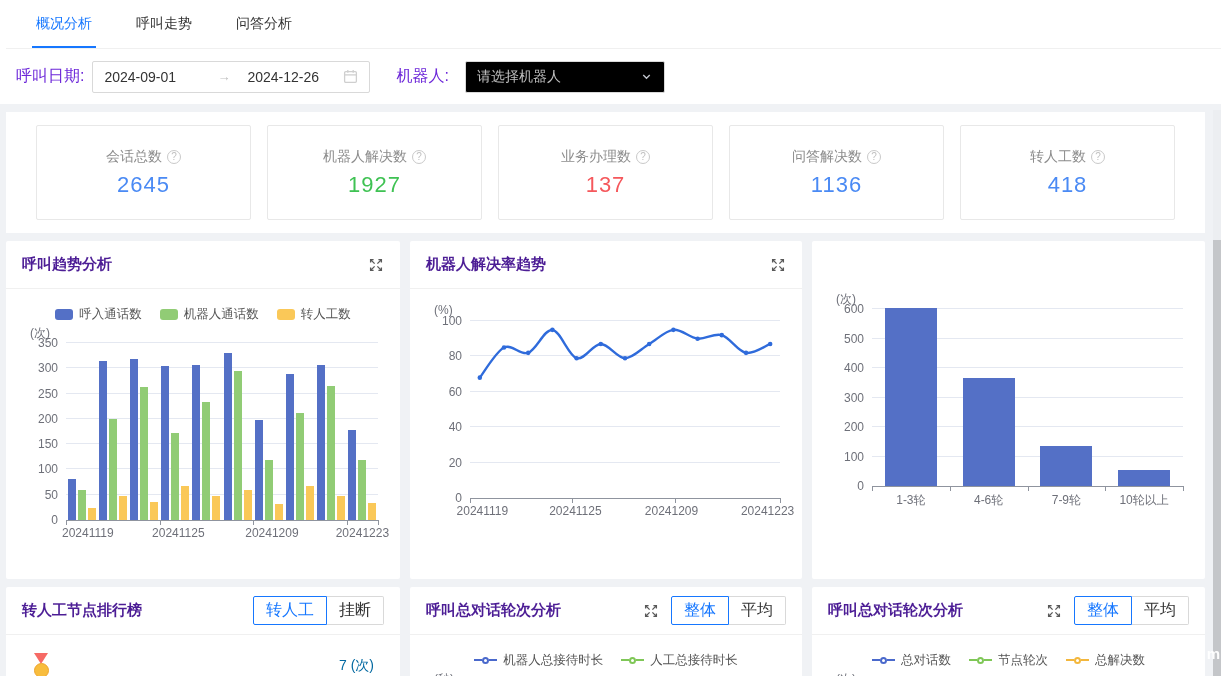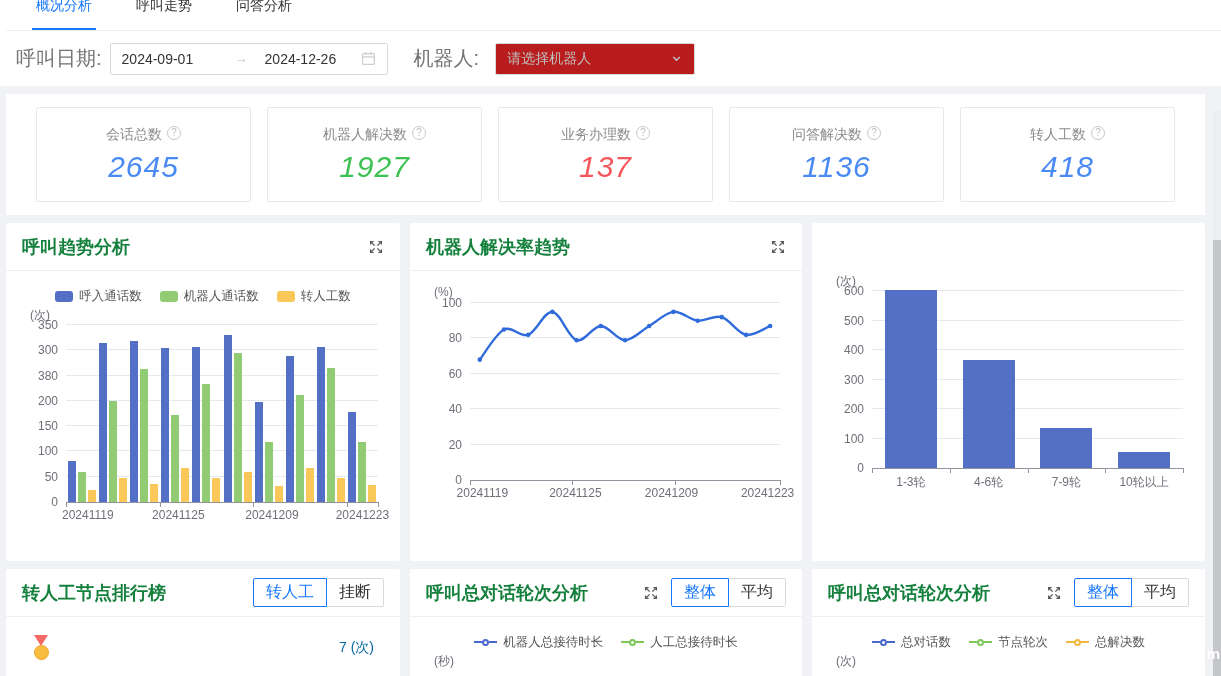--- a/index.html
+++ b/index.html
@@ -1,48 +1,48 @@
 <!DOCTYPE html>
 <html><head>
 <meta charset="utf-8">
 <style>
   * { margin:0; padding:0; box-sizing:border-box; }
   html,body { width:1221px; height:676px; overflow:hidden;
     font-family:"Liberation Sans","DejaVu Sans",sans-serif; background:#f0f2f5; color:#333; }
   
   .header { background:#fff; padding-left:6px; }
-  .tabbar { display:flex; align-items:flex-end; height:31px; border-bottom:1px solid #f0f0f0; padding-left:8px; }
+  .tabbar { display:flex; align-items:center; height:49px; border-bottom:1px solid #f0f0f0; padding-left:8px; }
   .tab { font-size:14px; padding:0 4px; margin:0 18px; height:48px; line-height:46px; cursor:pointer; color:#333; position:relative; }
   .tab.active { color:#1677ff; }
   .tab.active:after { content:""; position:absolute; left:0; right:0; bottom:0; height:2px; background:#1677ff; }
   .filterbar { display:flex; align-items:center; height:55px; padding-left:10px; background:#fff; }
-  .flabel { font-size:20px; color:#737373; margin-right:8px; }
+  .flabel { font-size:16px; color:#6d28d9; margin-right:8px; }
   .datebox { width:278px; height:32px; border:1px solid #d9d9d9; border-radius:2px; background:#fff;
     display:flex; align-items:center; padding:0 11px; }
   .datebox input { border:none; outline:none; font-size:14px; color:#333; width:96px; font-family:inherit; background:transparent; }
   .date-arrow { color:#bfbfbf; font-size:13px; flex:1; text-align:center; }
-  .selectbox { width:200px; height:32px; border:1px solid #d9d9d9; border-radius:2px; background:#b91c1c;
+  .selectbox { width:200px; height:32px; border:1px solid #d9d9d9; border-radius:2px; background:#000000;
     display:flex; align-items:center; justify-content:space-between; padding:0 11px; margin-left:8px; }
   .placeholder { color:#bfbfbf; font-size:14px; }
   .ml24 { margin-left:26px; }
   
   .content { padding:8px 16px 0 6px; }
   .statspanel { background:#fff; height:121px; display:flex; align-items:center; padding:0 30px; gap:16px; }
   .statcard { flex:1; height:95px; border:1px solid #e8e8e8; border-radius:2px; background:#fff;
     display:flex; flex-direction:column; align-items:center; justify-content:center; gap:6px; }
-  .statlabel { font-size:14px; color:#8c8c8c; display:flex; gap:5px; }
+  .statlabel { font-size:14px; color:#8c8c8c; display:flex; align-items:center; gap:5px; }
   .qicon { width:14px; height:14px; border:1px solid #c9c9c9; border-radius:50%; color:#c0c0c0;
     font-size:10px; line-height:12px; text-align:center; display:inline-block; }
-  .statvalue { font-size:30px; letter-spacing:1px;font-style:italic; }
+  .statvalue { font-size:22px; letter-spacing:1px; }
   .row { display:flex; gap:10px; margin-top:8px; }
   .panel { background:#fff; border-radius:2px; overflow:hidden; }
   .p1 { width:394px; } .p2 { width:392px; } .p3 { width:393px; }
   .panelhead { height:48px; display:flex; align-items:center; justify-content:space-between;
     padding:0 16px; border-bottom:1px solid #f0f0f0; }
-  .ptitle { font-size:18px; font-weight:bold; color:#15803d; }
+  .ptitle { font-size:15px; font-weight:bold; color:#4c1d95; }
   .headright { display:flex; align-items:center; gap:12px; }
   .expand { width:16px; height:16px; cursor:pointer; display:inline-block; }
   .row1 .panel { height:338px; }
   .row2 .panel { height:150px; }
   .panelbody { padding:14px 16px 0 16px; position:relative; }
   
   .legend { display:flex; justify-content:center; align-items:center; gap:18px; height:22px; font-size:12.5px; color:#555; }
   .lg-item { display:flex; align-items:center; gap:6px; cursor:pointer; }
   .swatch { width:18px; height:11px; border-radius:3px; display:inline-block; }
   .linemark { display:flex; align-items:center; }
@@ -186,21 +186,21 @@
             <span class="ylab" style="bottom: calc(0% - 8px);">0</span>
             <div class="gridline" style="bottom: 14.2857%;"></div>
             <span class="ylab" style="bottom: calc(14.2857% - 8px);">50</span>
             <div class="gridline" style="bottom: 28.5714%;"></div>
             <span class="ylab" style="bottom: calc(28.5714% - 8px);">100</span>
             <div class="gridline" style="bottom: 42.8571%;"></div>
             <span class="ylab" style="bottom: calc(42.8571% - 8px);">150</span>
             <div class="gridline" style="bottom: 57.1429%;"></div>
             <span class="ylab" style="bottom: calc(57.1429% - 8px);">200</span>
             <div class="gridline" style="bottom: 71.4286%;"></div>
-            <span class="ylab" style="bottom: calc(71.4286% - 8px);">380</span>
+            <span class="ylab" style="bottom: calc(71.4286% - 8px);">250</span>
             <div class="gridline" style="bottom: 85.7143%;"></div>
             <span class="ylab" style="bottom: calc(85.7143% - 8px);">300</span>
             <div class="gridline" style="bottom: 100%;"></div>
             <span class="ylab" style="bottom: calc(100% - 8px);">350</span>
             <div class="bars">
               <div class="bargroup">
                 <div class="bar" style="height: 23.4286%; background: rgb(84, 112, 198);"></div>
                 <div class="bar" style="height: 17.1429%; background: rgb(145, 204, 117);"></div>
                 <div class="bar" style="height: 6.57143%; background: rgb(250, 200, 88);"></div>
               </div>

